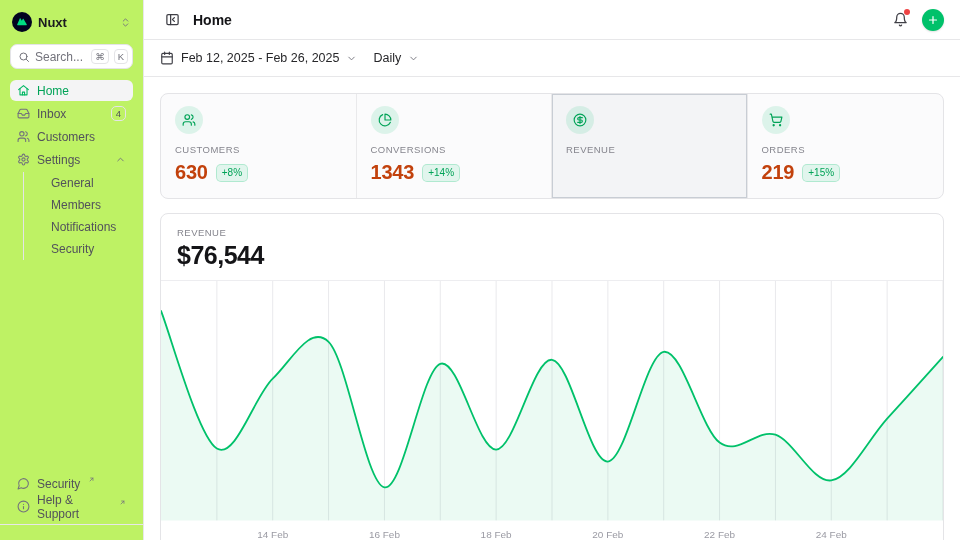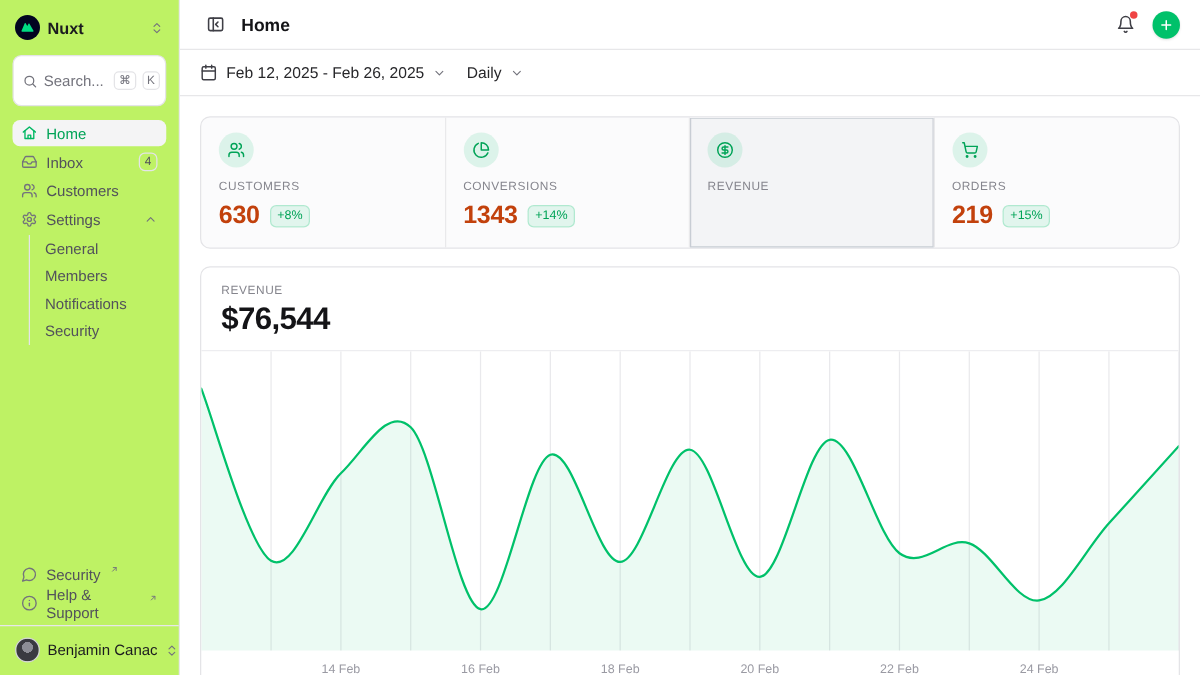--- a/index.html
+++ b/index.html
@@ -7,33 +7,33 @@
   body { font-family:"Liberation Sans","DejaVu Sans",sans-serif; color:#18181b; background:#fff; font-size:12px; }
   .app { display:flex; width:960px; height:540px; }
 
   
   .sidebar { width:144px; min-width:144px; border-right:1px solid #e7e7e9; display:flex; flex-direction:column; padding:10px 10px 8px; background:#bef264; }
   .ws-row { display:flex; align-items:center; gap:6px; padding:2px 2px 12px; }
   .ws-logo { width:20px; height:20px; border-radius:50%; background:#020420; display:grid; place-items:center; flex:none; }
   .ws-logo svg { width:12px; height:12px; display:block; }
   .ws-name { font-size:13px; font-weight:700; color:#1b1b1f; }
   .chev-ud { margin-left:auto; color:#73737c; }
-  .search { height:41px; border:1px solid #e4e4e7; border-radius:7px; display:flex; align-items:center; gap:5px; padding:0 4px 0 7px; margin-bottom:11px; background:#fff; }
+  .search { height:25px; border:1px solid #e4e4e7; border-radius:7px; display:flex; align-items:center; gap:5px; padding:0 4px 0 7px; margin-bottom:11px; background:#fff; }
   .search svg { color:#73737c; flex:none; }
   .search input { border:none; outline:none; width:100%; min-width:0; font:inherit; font-size:12px; color:#3f3f46; background:transparent; }
   .search input::placeholder { color:#73737c; }
   .kbd { border:1px solid #e4e4e7; border-radius:4px; font-size:9.5px; color:#73737c; padding:1px 3px; line-height:1.2; background:#fff; flex:none; }
   .nav-item { display:flex; align-items:center; gap:7px; height:21px; padding:0 7px; border-radius:6px; color:#52525b; margin-bottom:2px; cursor:pointer; }
   .nav-item .ic { color:#73737c; flex:none; }
   .nav-item.active { background:#f4f4f5; color:#00a357; font-weight:500; }
   .nav-item.active .ic { color:#00b763; }
   .nav-label { font-size:12px; }
   .nav-badge { margin-left:auto; border:1px solid #e4e4e7; border-radius:5px; font-size:9.5px; color:#52525b; padding:1px 4px; line-height:1.2; }
   .nav-chev { margin-left:auto; color:#73737c; }
-  .subnav { margin:1px 0 2px 13px; border-left:1px solid #e4e4e7; padding-left:12px; }
+  .subnav { margin:1px 0 2px 13px; border-left:1px solid #e4e4e7; padding-left:27px; }
   .subnav-item { display:flex; align-items:center; height:22px; font-size:12px; color:#52525b; cursor:pointer; }
   .side-footer { margin-top:auto; }
   .ext { color:#a1a1aa; transform:translateY(-4px); margin-left:1px; }
   .side-divider { height:1px; background:#e7e7e9; margin:7px -10px 7px; }
   .user-row { display:flex; align-items:center; gap:6px; padding:2px 2px 2px; cursor:pointer; }
   .avatar { width:20px; height:20px; border-radius:50%; flex:none; background:radial-gradient(circle at 50% 38%, #8d8d96 0 30%, #3a3a41 31% 100%); border:1px solid #d4d4d8; }
   .user-name { font-size:12px; font-weight:500; color:#1b1b1f; white-space:nowrap; }
 
   
   .main { flex:1; min-width:0; display:flex; flex-direction:column; }
@@ -172,29 +172,20 @@
             <path d="M12 16v-4"></path>
             <path d="M12 8h.01"></path>
           </svg>
         <span class="nav-label">Help &amp; Support</span>
         <svg class="ext ic" width="7" height="7" viewBox="0 0 24 24" fill="none" stroke="currentColor" stroke-width="2.6" stroke-linecap="round" stroke-linejoin="round">
             <path d="M7 17 17 7"></path>
             <path d="M9 7h8v8"></path>
           </svg>
       </div>
       <div class="side-divider"></div>
-      <div class="user-row">
-        <span class="avatar"></span>
-        <span class="user-name">Benjamin Canac</span>
-        <span class="chev-ud">
-          <svg class="ic" width="11" height="11" viewBox="0 0 24 24" fill="none" stroke="currentColor" stroke-width="2" stroke-linecap="round" stroke-linejoin="round">
-              <path d="m7 9 5-5 5 5M7 15l5 5 5-5"></path>
-            </svg>
-        </span>
-      </div>
     </div>
   </aside>
 
   <main class="main">
 
     <div class="topbar">
       <button class="icon-btn">
         <svg class="ic" width="15" height="15" viewBox="0 0 24 24" fill="none" stroke="currentColor" stroke-width="2" stroke-linecap="round" stroke-linejoin="round">
             <rect x="3" y="4" width="18" height="16" rx="2"></rect>
             <path d="M9 4v16"></path>

